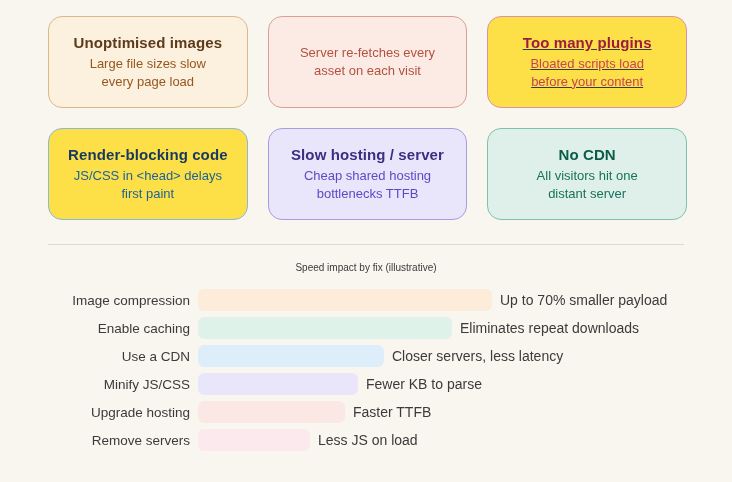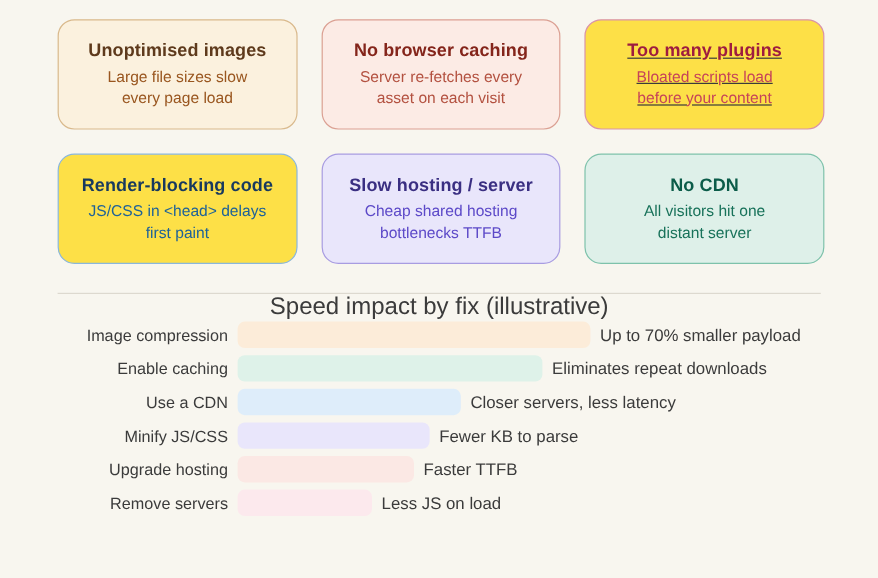--- a/index.html
+++ b/index.html
@@ -41,23 +41,25 @@
   .card-sub {
     font-size: 13px;
     line-height: 1.38;
   }
   .divider {
     height: 1px;
     margin: 24px 48px 0 48px;
   }
   .chart-title {
     text-align: center;
-    font-size: 20px;
+    font-size: 10px;
+    margin-top: 17px;
   }
   .chart {
+    margin-top: 16px;
   }
   .chart-row {
     display: flex;
     align-items: center;
     height: 22px;
     margin-bottom: 6px;
   }
   .row-label {
     width: 190px;
     flex: none;
@@ -85,21 +87,20 @@
 
     <div class="card" style="background: rgb(251, 241, 222); border-color: rgb(217, 185, 140);">
       <div class="card-title" style="color: rgb(94, 58, 28);">Unoptimised images</div>
       <div class="card-sub" style="color: rgb(153, 86, 31);">
         <span>Large file sizes slow</span><br>
         <span>every page load</span>
       </div>
     </div>
 
     <div class="card" style="background: rgb(252, 235, 229); border-color: rgb(219, 160, 147);">
-      <div class="card-title" style="color: rgb(132, 37, 27);">No browser caching</div>
       <div class="card-sub" style="color: rgb(179, 81, 64);">
         <span>Server re-fetches every</span><br>
         <span>asset on each visit</span>
       </div>
     </div>
 
     <div class="card" style="background: #fde047; border-color: rgb(218, 147, 168); text-decoration: underline;">
       <div class="card-title" style="color: rgb(158, 28, 64);">Too many plugins</div>
       <div class="card-sub" style="color: rgb(198, 68, 89);">
         <span>Bloated scripts load</span><br>

